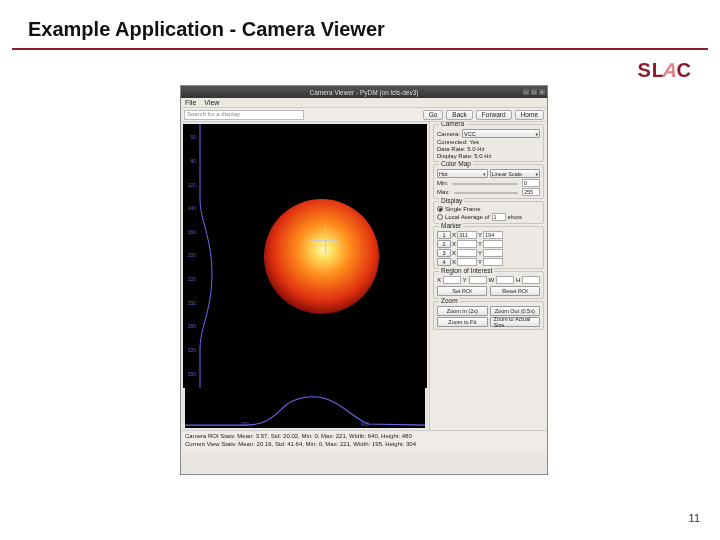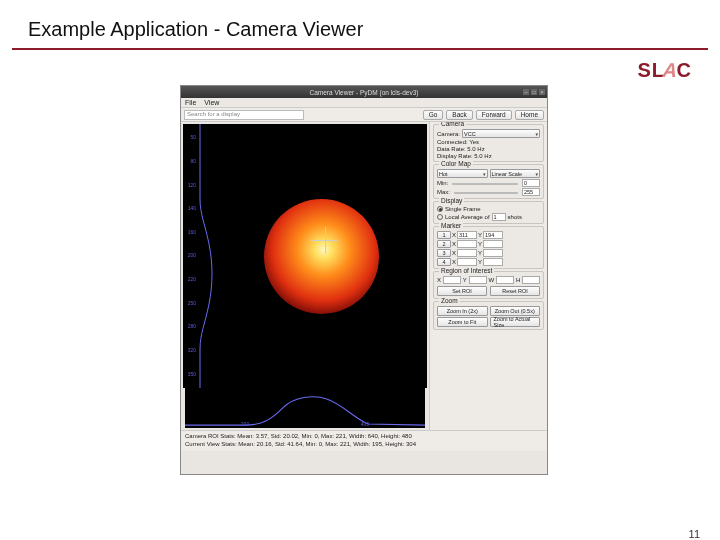--- a/index.html
+++ b/index.html
@@ -1,21 +1,21 @@
 <!DOCTYPE html>
 <html><head>
 <meta charset="utf-8">
 <style>
   * { box-sizing: border-box; margin: 0; padding: 0; font-family: Arial, sans-serif; }
   body { width: 720px; height: 540px; background: #fff; position: relative; }
-  .slide-title { position: absolute; top: 18px; left: 28px; font-size: 20px; font-weight: normal; color: #111; }
+  .slide-title { position: absolute; top: 18px; left: 28px; font-size: 20px; font-weight: bold; color: #111; }
   .rule { position: absolute; top: 48px; left: 12px; right: 12px; height: 2px; background: #8b1a2b; }
   .slac-logo { position: absolute; top: 59px; right: 28px; color: #8b1a2b; font-weight: 900; font-size: 20px; letter-spacing: 1px; }
   .slac-logo .slash { color:#d88; }
-  .page-num { position: absolute; bottom: 0; right: 20px; font-size: 11px; color: #333; }
+  .page-num { position: absolute; bottom: 16px; right: 20px; font-size: 11px; color: #333; }
   .app-window { position: absolute; top: 85px; left: 180px; width: 368px; height: 390px; background: #e9e5e1; border: 1px solid #888; font-size: 7px; color: #222; }
   .titlebar { height: 12px; background: linear-gradient(#555,#333); color: #ddd; display:flex; align-items:center; justify-content:center; font-size:6.5px; position:relative;}
   .tb-icons { position:absolute; right:2px; display:flex; gap:2px;}
   .tb-icons span{width:6px;height:6px;background:#666;font-size:5px;line-height:6px;text-align:center;color:#ccc;}
   .menubar { height: 10px; background:#ece8e4; border-bottom:1px solid #ccc; display:flex; gap:8px; padding:0 4px; align-items:center;}
   .toolbar { height: 14px; background:#efece8; border-bottom:1px solid #ccc; display:flex; align-items:center; padding:1px 3px; gap:3px;}
   .search-input { flex:0 0 120px; height:10px; border:1px solid #bbb; background:#fff; font-size:6px; padding:0 2px; color:#888;}
   .toolbar-spacer{flex:1;}
   .tbtn { height:10px; padding:0 5px; border:1px solid #aaa; background:linear-gradient(#fdfdfd,#e5e5e5); font-size:6.5px; border-radius:2px; display:flex;align-items:center;}
   .main { display:flex; height: 308px; }

